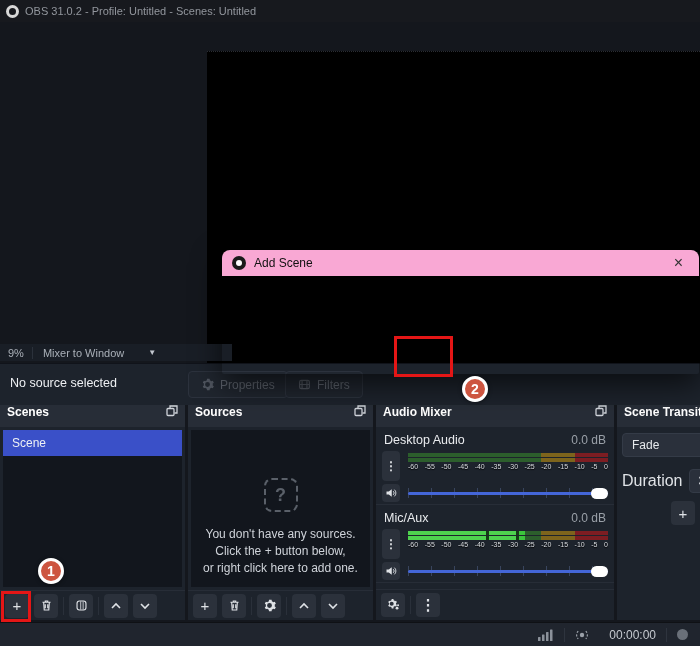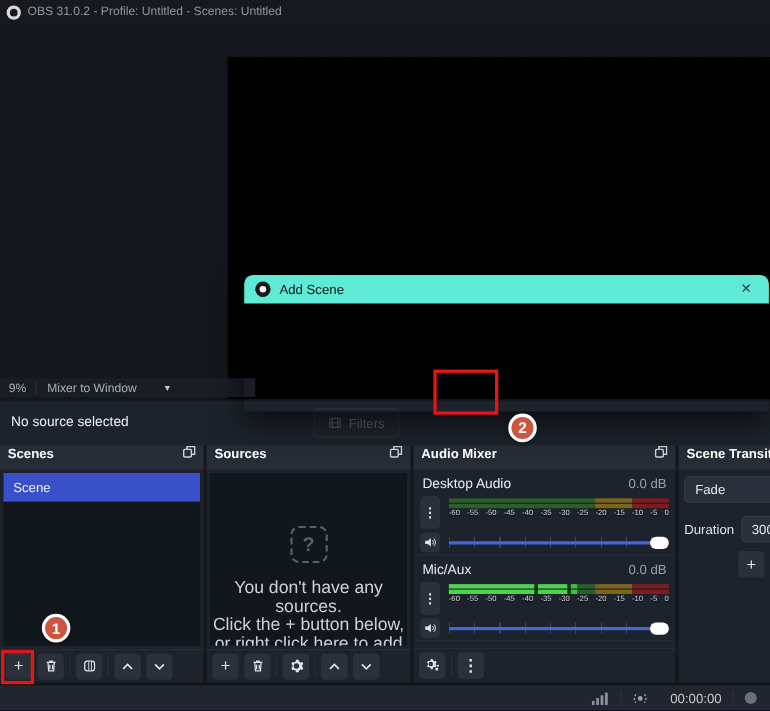--- a/index.html
+++ b/index.html
@@ -59,21 +59,21 @@
   #mixer-panel { left:376px; width:238px; }
   #transitions-panel { left:617px; width:95px; }
 
   .scene-item { height:26px; display:flex; align-items:center; padding:0 9px; font-size:12px; color:#eef1f5; }
   .scene-item.selected { background:#3a50c8; }
 
   
   .empty-state { position:absolute; left:0; right:0; top:48px; text-align:center; }
   .qbox { width:34px; height:34px; margin:0 auto 14px; border:2px dashed #5a6069; border-radius:8px;
           color:#5a6069; font-size:18px; font-weight:bold; display:flex; align-items:center; justify-content:center; }
-  .empty-line { font-size:16px; color:#cfd3d9; line-height:17px; }
+  .empty-line { font-size:12px; color:#cfd3d9; line-height:17px; }
 
   
   #mixer-panel .panel-body { margin:0; background:transparent; display:flex; flex-direction:column; }
   .channel { padding:4px 6px 2px 6px; border-bottom:1px solid #272d37; }
   .ch-head { display:flex; justify-content:space-between; align-items:center; margin:2px 2px 4px 2px; }
   .ch-name { font-size:12.5px; color:#e9ebee; }
   .ch-db { font-size:12px; color:#9aa0a8; }
   .ch-grid { display:grid; grid-template-columns:20px 1fr; grid-template-rows:auto auto; column-gap:6px; row-gap:3px; }
   .kebab-btn { width:18px; height:30px; background:#2b313b; border:none; border-radius:4px; color:#dfe2e6;
                font-size:12px; font-weight:bold; line-height:10px; cursor:pointer; }
@@ -89,29 +89,29 @@
         background:repeating-linear-gradient(90deg,#39455e 0 1px,transparent 1px 23px); }
   .slider .track { position:absolute; left:0; right:0; top:7px; height:3px; background:#4466d8; border-radius:2px; }
   .slider .handle { position:absolute; right:0; top:3px; width:17px; height:11px; background:#fff; border-radius:6px; }
   .mixer-spacer { flex:1; border-bottom:1px solid #272d37; }
 
   
   #transitions-panel .panel-body { margin:0; background:transparent; padding:6px 0 0 5px; }
   .trans-select { width:86px; height:24px; background:#2a303b; border:1px solid #343b47; border-radius:4px;
                   color:#e6e9ec; font-size:12px; display:flex; align-items:center; padding:0 9px; margin-bottom:12px; }
   .duration-row { display:flex; align-items:center; gap:7px; margin-bottom:8px; }
-  .duration-label { font-size:12px; color:#dfe2e6; }
+  .duration-label { font-size:16px; color:#dfe2e6; }
   .spinbox { width:46px; height:24px; background:#2a303b; border:1px solid #343b47; border-radius:4px;
              color:#e6e9ec; font-size:12px; display:flex; align-items:center; padding:0 8px; }
   .add-trans { margin-left:49px; }
 
   
   .dialog { position:absolute; left:222px; top:250px; width:477px; height:124px; z-index:40;
             box-shadow:0 10px 30px rgba(0,0,0,.65); border-radius:8px 8px 2px 2px; }
-  .dialog-titlebar { height:26px; background:#5eead4; border-radius:8px 8px 0 0; display:flex;
+  .dialog-titlebar { height:26px; background:#f9a8d4; border-radius:8px 8px 0 0; display:flex;
                      align-items:center; padding:0 10px; gap:8px; }
   .dialog-logo { width:14px; height:14px; border-radius:50%; background:#1a1a1a; position:relative; flex:0 0 auto; }
   .dialog-logo::after { content:""; position:absolute; left:4px; top:4px; width:6px; height:6px;
                         border-radius:50%; background:#fbfbfb; }
   .dialog-title { font-size:12px; color:#111; flex:1; }
   .dialog-close { font-size:16px; color:#333; background:none; border:none; cursor:pointer; padding:0 6px; line-height:1; }
   .dialog-body { height:98px; background:#151a21; border-radius:0 0 2px 2px; position:relative; }
   .dialog-prompt { position:absolute; left:12px; top:10px; font-size:12px; color:#e9ebee; }
   .dialog-input { position:absolute; left:10px; top:30px; width:457px; height:27px; background:#0d1117;
                   border:1px solid #2b579e; border-radius:4px; display:flex; align-items:center; padding:0 10px; }
@@ -158,20 +158,26 @@
     <div class="scalebar">
       <span class="zoomlvl">9%</span>
       <span class="sep"></span>
       <span class="scalemode">Mixer to Window</span>
       <span class="caret">▼</span>
     </div>
   </div>
 
   <div class="status-row">
     <span class="msg">No source selected</span>
+    <button class="dim-btn" id="properties-btn">
+      <svg class="gicon" width="13" height="13" viewBox="0 0 16 16" fill="currentColor">
+          <path d="M8 5a3 3 0 100 6 3 3 0 000-6zm6.5 3c0 .4 0 .8-.1 1.1l1.4 1.1-1.3 2.3-1.7-.6c-.5.5-1.2.9-1.9 1.1L10.6 15H7.4l-.3-1.9c-.7-.3-1.4-.6-1.9-1.1l-1.7.6-1.3-2.3 1.4-1.1C3.5 8.8 3.5 8.4 3.5 8s0-.8.1-1.1L2.2 5.8l1.3-2.3 1.7.6c.5-.5 1.2-.9 1.9-1.1L7.4 1h3.2l.3 1.9c.7.3 1.4.6 1.9 1.1l1.7-.6 1.3 2.3-1.4 1.1c.1.4.1.8.1 1.2z"></path>
+        </svg>
+      <span>Properties</span>
+    </button>
     <button class="dim-btn" id="filters-btn">
       <svg class="gicon" width="13" height="13" viewBox="0 0 16 16" fill="none" stroke="currentColor" stroke-width="1.4">
           <rect x="2" y="3" width="12" height="10" rx="2"></rect>
           <path d="M5 3v10M11 3v10M2 8h12"></path>
         </svg>
       <span>Filters</span>
     </button>
   </div>
 
   <div class="panel" id="scenes-panel">

